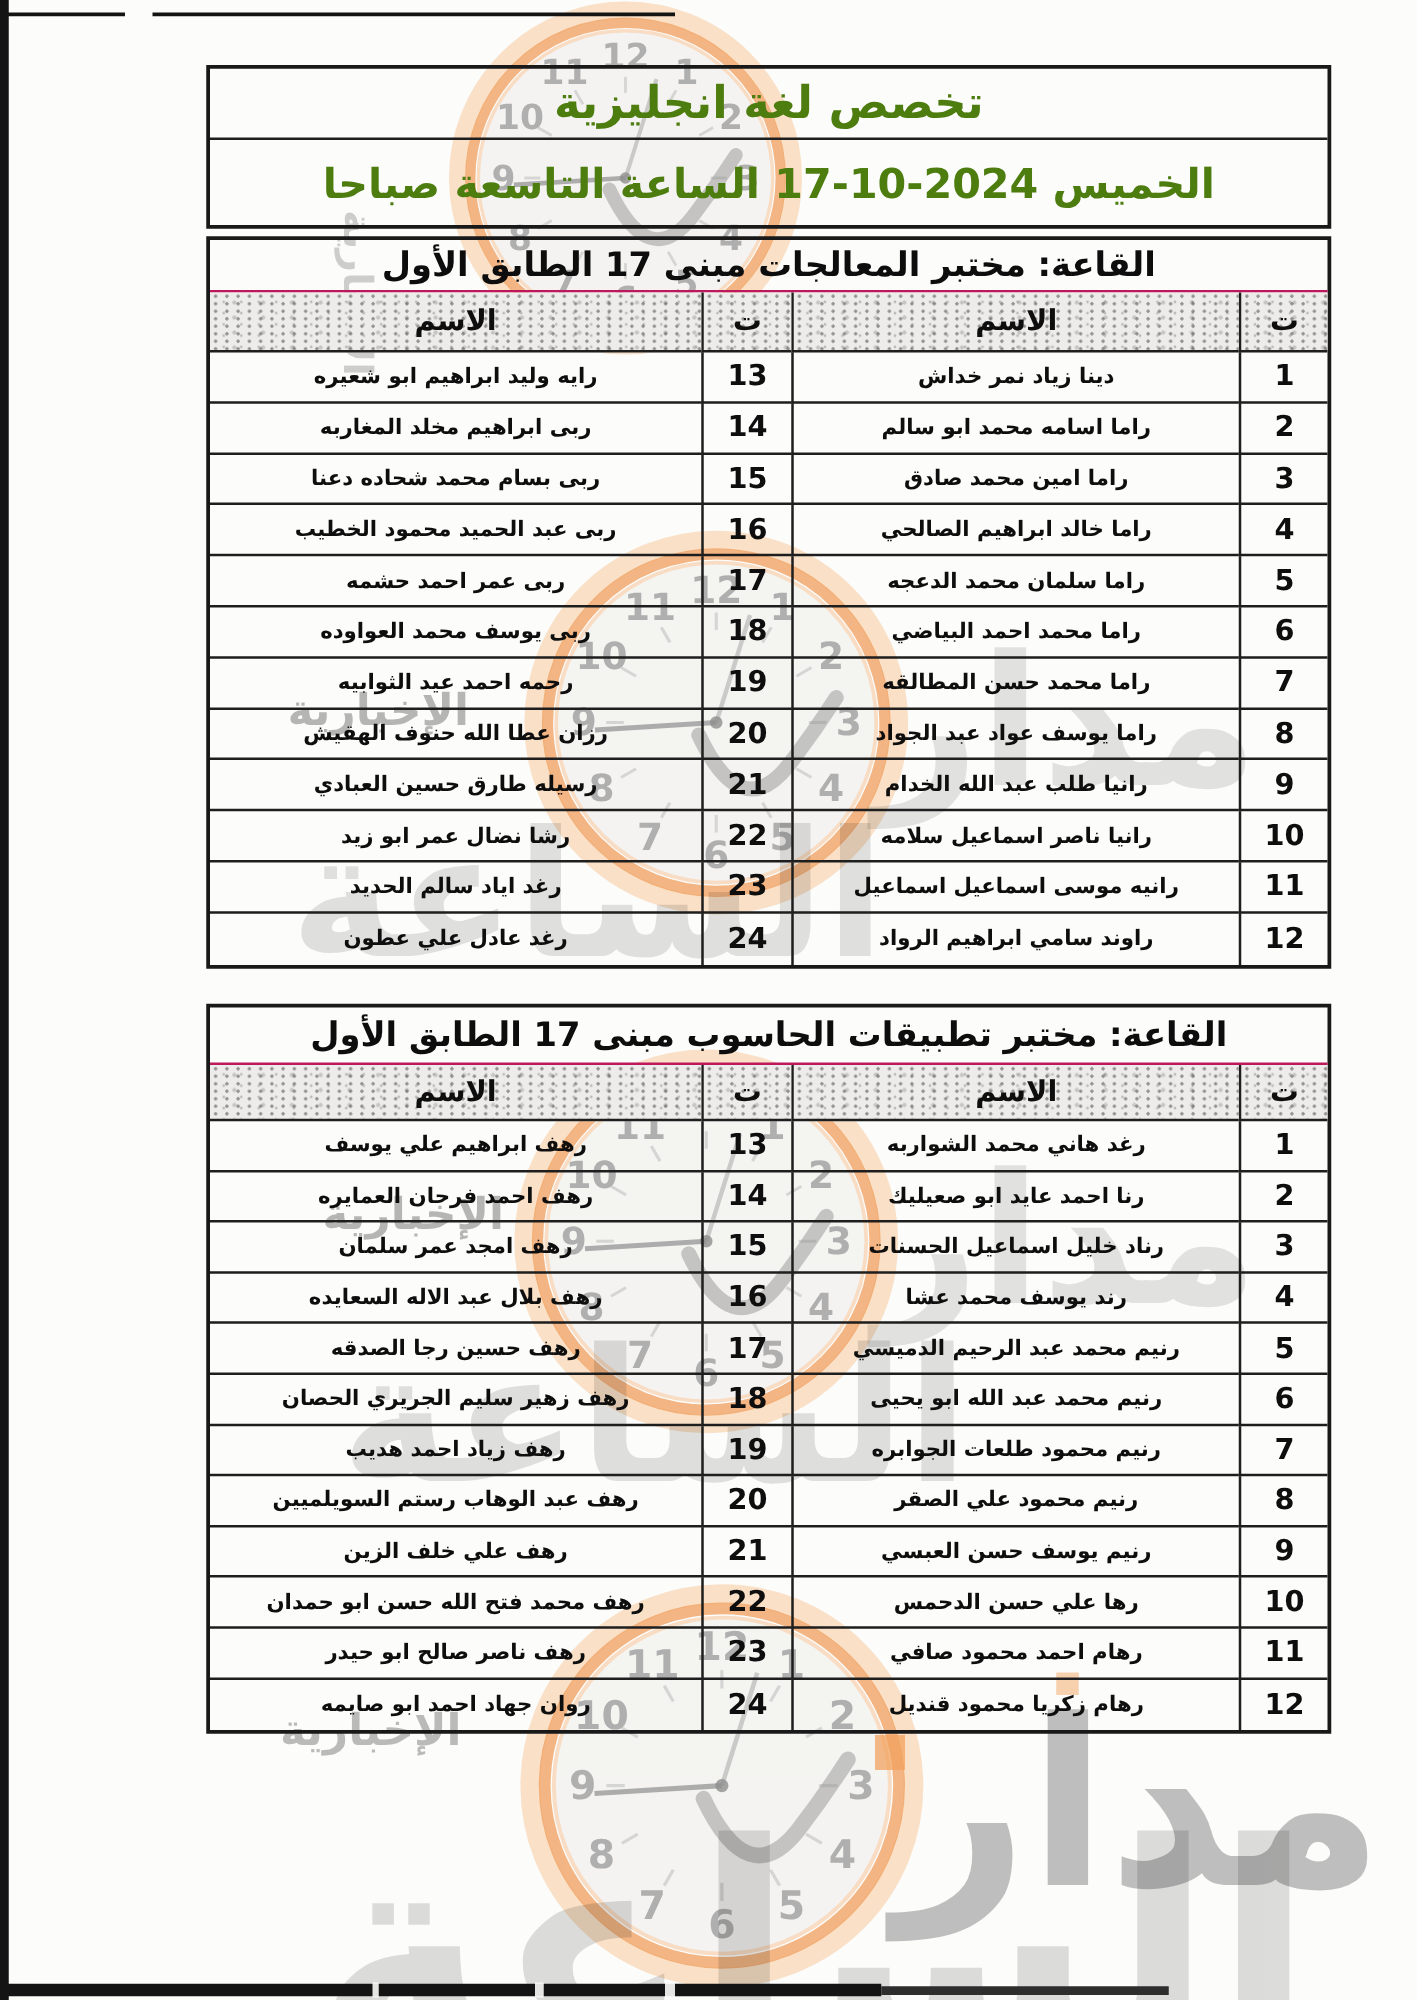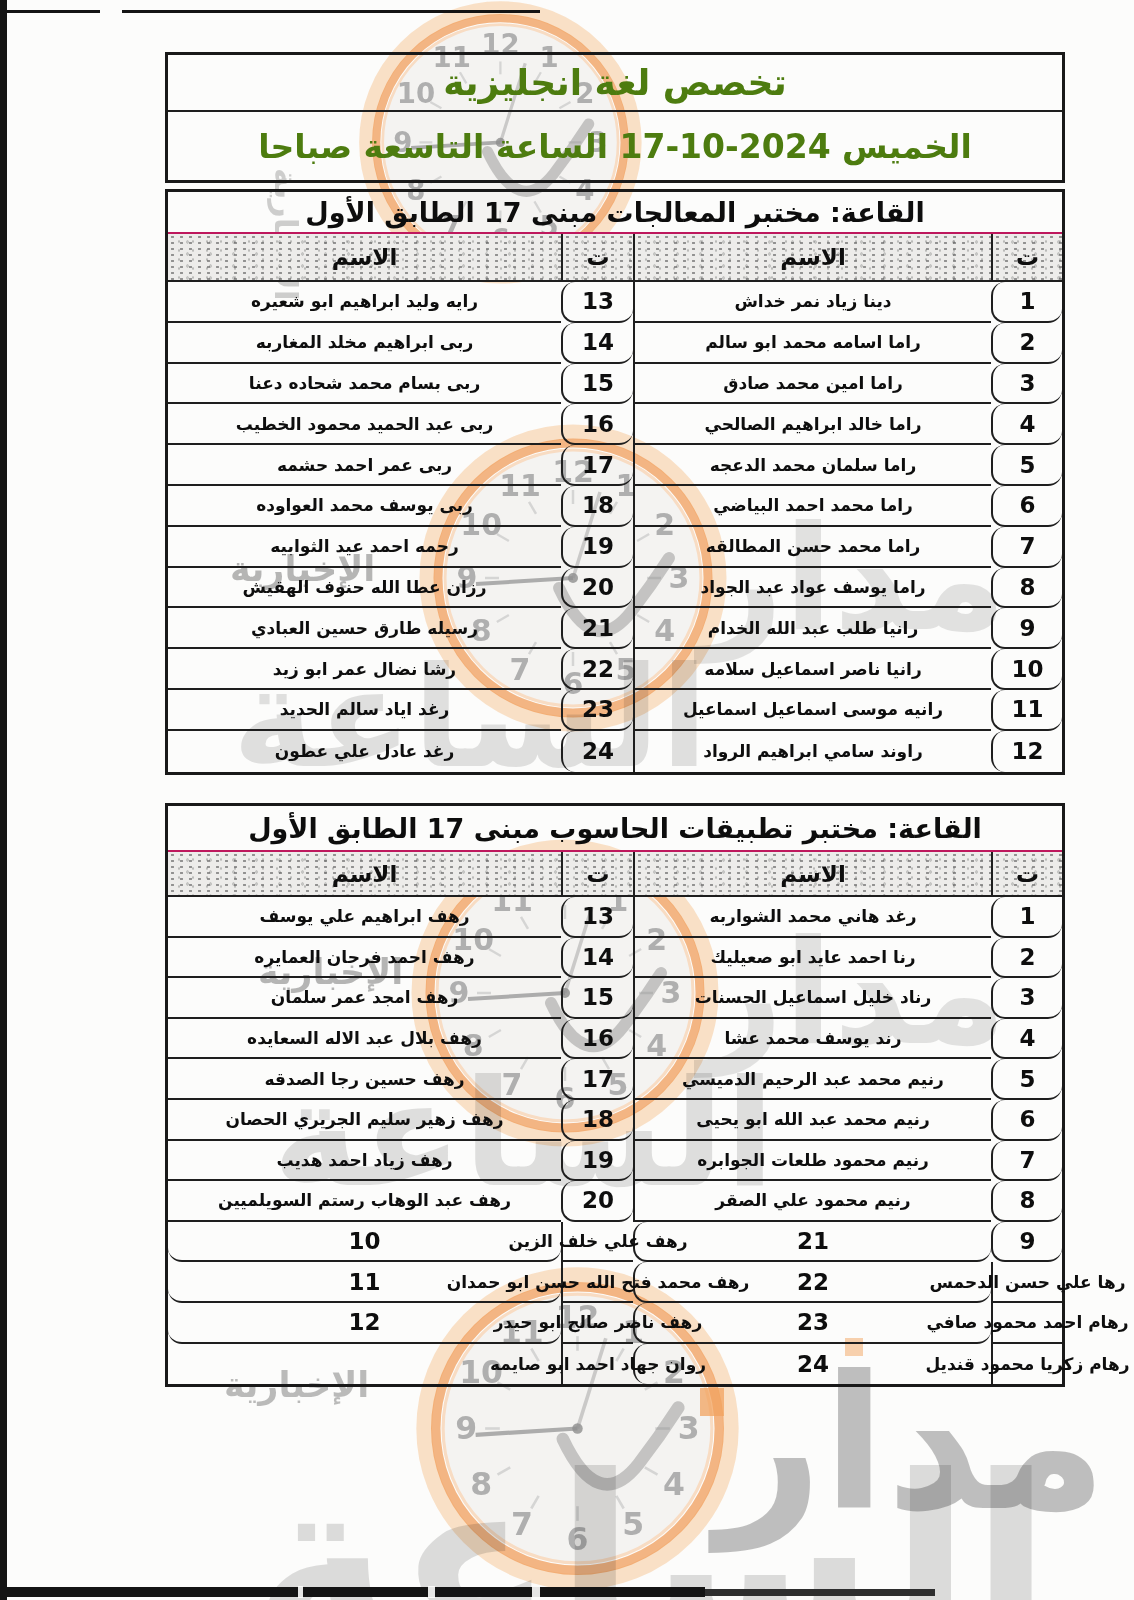--- a/index.html
+++ b/index.html
@@ -49,21 +49,21 @@
   #table0 .r-title { height: 42px; }
   #table1 .r-title { height: 46px; }
   .r-grid { display: grid; grid-template-columns: 71px 358px 72px 393px; direction: rtl; }
   .cell {
     display: flex; align-items: center; justify-content: center;
     border-left: 2px solid #1e1e1e; border-bottom: 2px solid #1e1e1e;
     font-weight: bold; color: #0e0e0e; white-space: nowrap; overflow: visible;
   }
   .cell:nth-child(4n) { border-left: none; }
   .r-grid .cell:nth-child(n+49) { border-bottom: none; }
-  .cell.num  { font-size: 23px; border-radius: 14px; }
+  .cell.num  { font-size: 23px; }
   .cell.name { font-size: 17px; }
   .cell.head { font-size: 23px; }
   .speckle {
     background-color: #edecea;
     background-image:
       radial-gradient(circle, rgba(70,70,70,.55) 0 1.1px, transparent 1.5px),
       radial-gradient(circle, rgba(110,110,110,.40) 0 1px, transparent 1.3px),
       radial-gradient(circle, rgba(150,150,150,.45) 0 1.5px, transparent 1.9px);
     background-size: 9px 6px, 14px 9px, 23px 12px;
     background-position: 0 0, 4px 3px, 8px 2px;
@@ -317,20 +317,21 @@
         <div class="cell name">رهف زهير سليم الجريري الحصان</div>
         <div class="cell num">7</div>
         <div class="cell name">رنيم محمود طلعات الجوابره</div>
         <div class="cell num">19</div>
         <div class="cell name">رهف زياد احمد هديب</div>
         <div class="cell num">8</div>
         <div class="cell name">رنيم محمود علي الصقر</div>
         <div class="cell num">20</div>
         <div class="cell name">رهف عبد الوهاب رستم السويلميين</div>
         <div class="cell num">9</div>
+        <div class="cell name">رنيم يوسف حسن العبسي</div>
         <div class="cell num">21</div>
         <div class="cell name">رهف علي خلف الزين</div>
         <div class="cell num">10</div>
         <div class="cell name">رها علي حسن الدحمس</div>
         <div class="cell num">22</div>
         <div class="cell name">رهف محمد فتح الله حسن ابو حمدان</div>
         <div class="cell num">11</div>
         <div class="cell name">رهام احمد محمود صافي</div>
         <div class="cell num">23</div>
         <div class="cell name">رهف ناصر صالح ابو حيدر</div>

